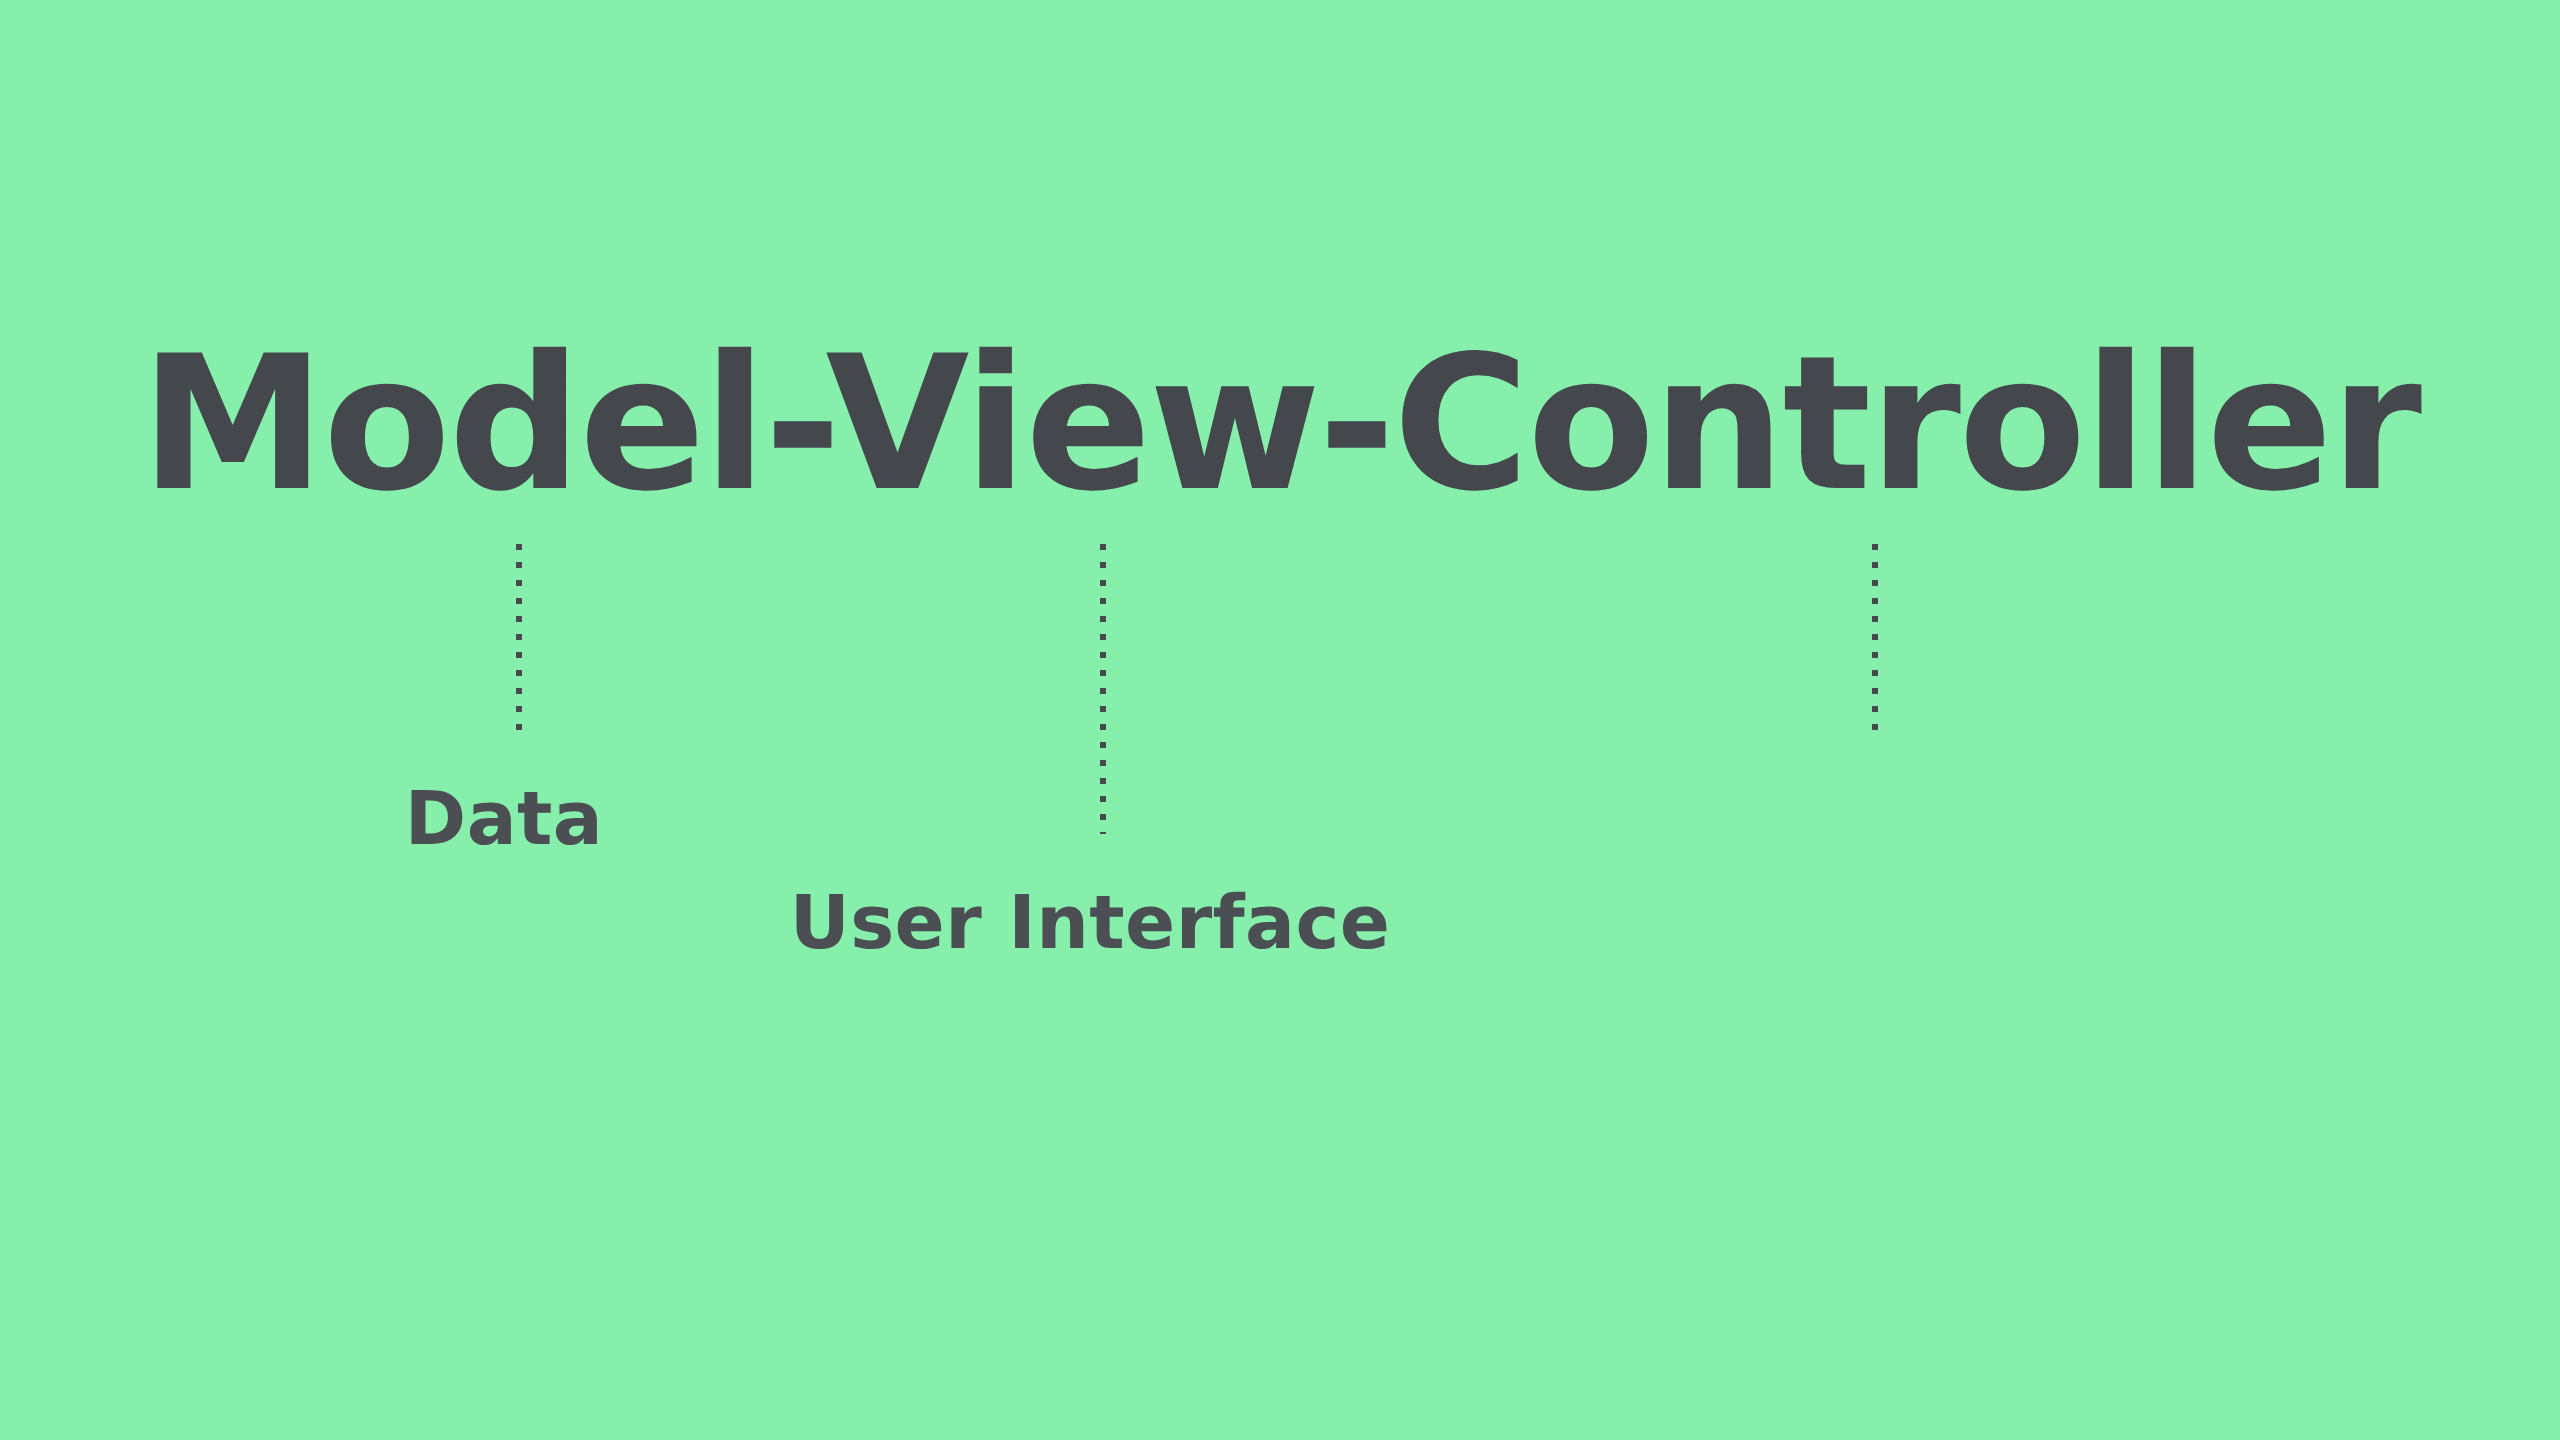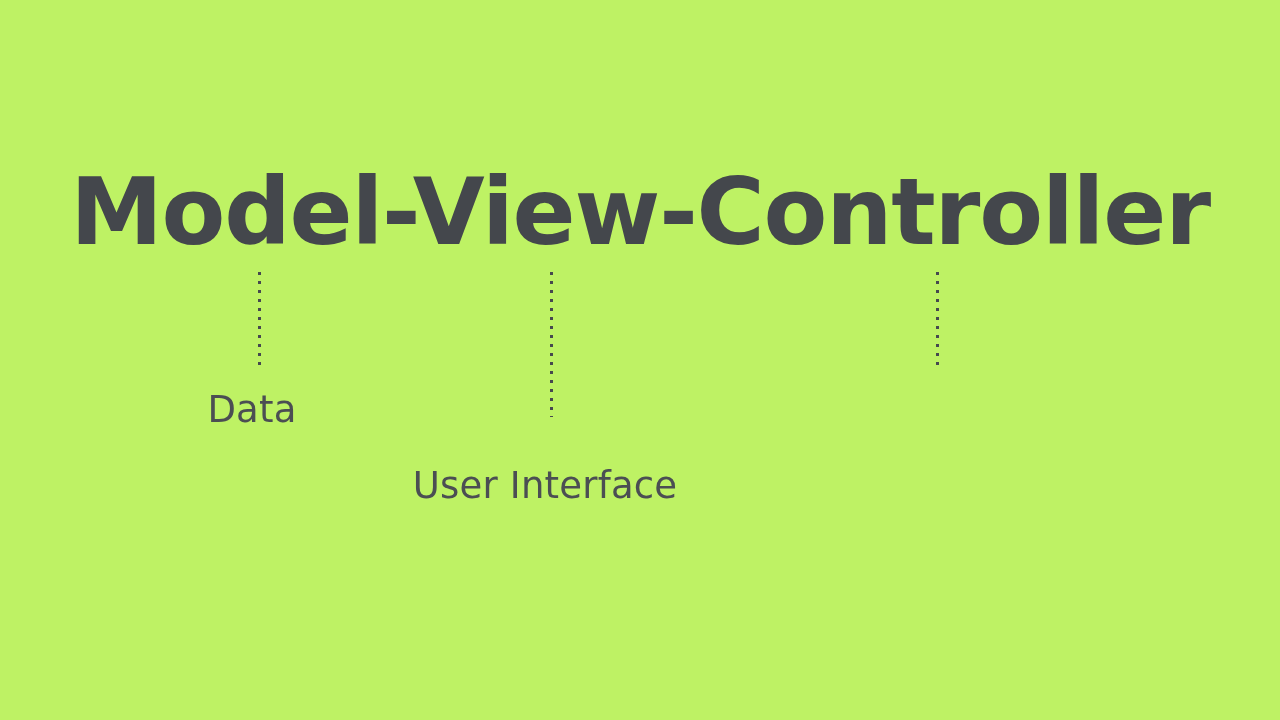--- a/index.html
+++ b/index.html
@@ -13,21 +13,21 @@
     height: 720px;
     overflow: hidden;
     font-family: "DejaVu Sans", "Liberation Sans", sans-serif;
     -webkit-font-smoothing: antialiased;
   }
 
   .slide {
     position: relative;
     width: 1280px;
     height: 720px;
-    background: #bef264;
+    background: #86efac;
   }
 
   
   .title {
     position: absolute;
     left: 0;
     top: 160px;
     width: 1280px;
     text-align: center;
     font-family: "DejaVu Sans", "Liberation Sans", sans-serif;
@@ -67,37 +67,37 @@
   .connector.c3 {
     left: 936px;
     top: 272px;
     height: 94px;
   }
 
   
   .label {
     position: absolute;
     font-family: "DejaVu Sans", "Liberation Sans", sans-serif;
-    font-weight: 400;
+    font-weight: 700;
     font-size: 37px;
     line-height: 44px;
     letter-spacing: 0.2px;
     color: #4b4e53;
     white-space: nowrap;
     text-align: center;
     transform: translateX(-50%);
   }
 
   .label.l1 {
     left: 252px;
     top: 388px;
   }
   .label.l2 {
     left: 545px;
-    top: 464px;
+    top: 440px;
   }
   .label.l3 {
     left: 926px;
     top: 388px;
   }
 </style>
 </head>
 <body>
 
 <div class="slide">

